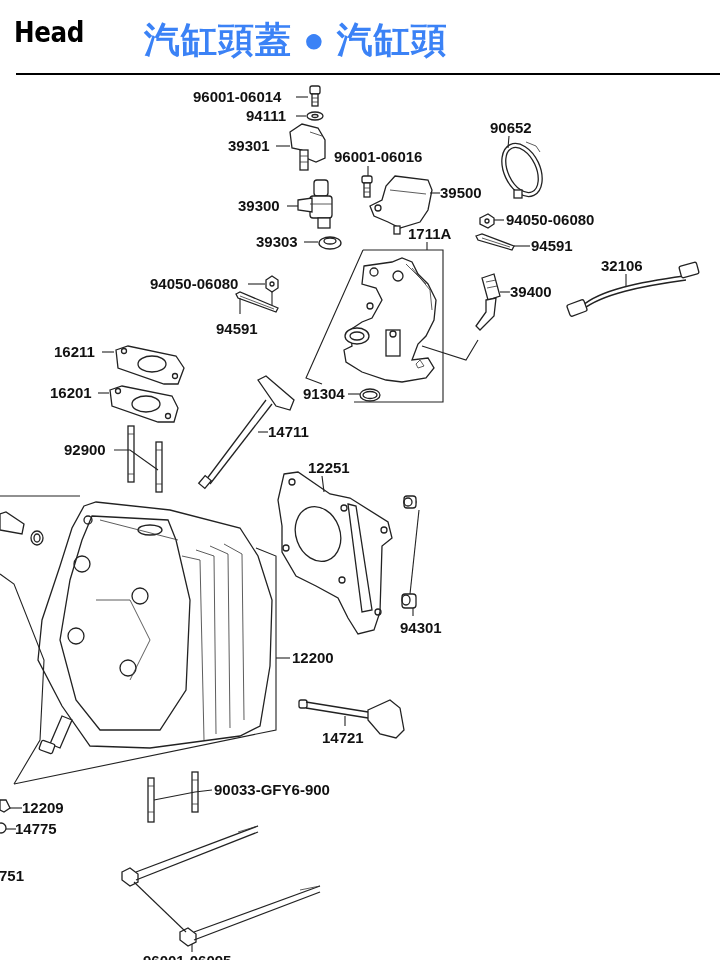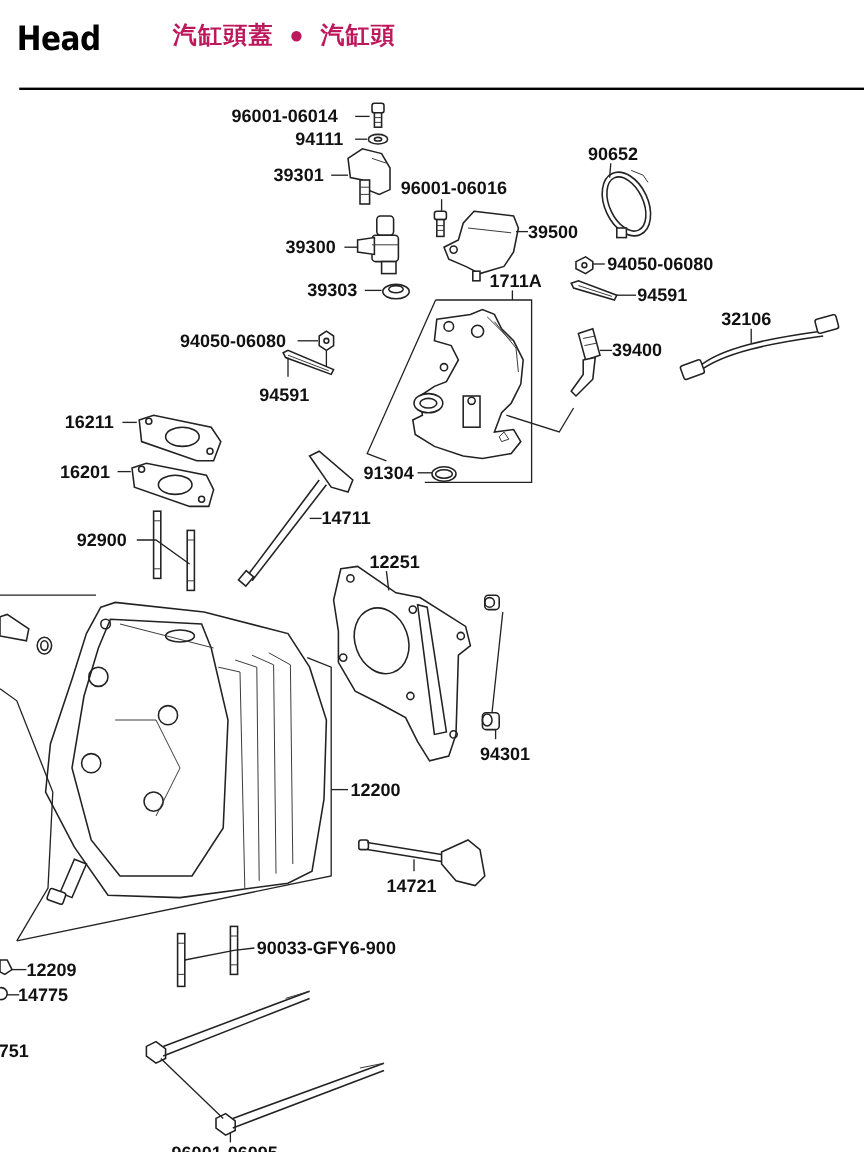--- a/index.html
+++ b/index.html
@@ -1,19 +1,19 @@
 <!DOCTYPE html>
 <html><head>
 <meta charset="utf-8">
 <style>
   html, body { margin: 0; padding: 0; background: #ffffff; }
   body { width: 720px; height: 960px; overflow: hidden; position: relative; font-family: "DejaVu Sans", sans-serif; }
   .header { position: absolute; left: 16px; top: 0; width: 720px; height: 44px; margin-top: 14px; }
   .title-en { position: absolute; left: -2px; top: 2px; font-size: 28px; font-weight: bold; color: #000; font-family: "DejaVu Sans", sans-serif; letter-spacing: -0.5px; transform: scaleX(0.88); transform-origin: left top; }
-  .title-zh { position: absolute; left: 128px; top: 2px; font-size: 20px; font-weight: bold; color: #be185d; font-family: Liberation Mono, monospace; letter-spacing: 1px; }
+  .title-zh { position: absolute; left: 128px; top: 2px; font-size: 36px; font-weight: bold; color: #3b82f6; font-family: Liberation Sans, sans-serif; letter-spacing: 1px; }
   .rule { position: absolute; left: 0; top: 59px; width: 720px; height: 2px; background: #000; }
   svg#diagram { position: absolute; left: 0; top: 0; }
   .lbl { font-family: "Liberation Sans", sans-serif; font-weight: bold; font-size: 15px; fill: #111; }
   .ln { stroke: #222; stroke-width: 1.1; fill: none; }
   .pt { stroke: #222; stroke-width: 1.3; fill: #fff; }
   .ptn { stroke: #222; stroke-width: 1.3; fill: none; }
   .thin { stroke: #333; stroke-width: 0.8; fill: none; }
 </style>
 </head>
 <body>

